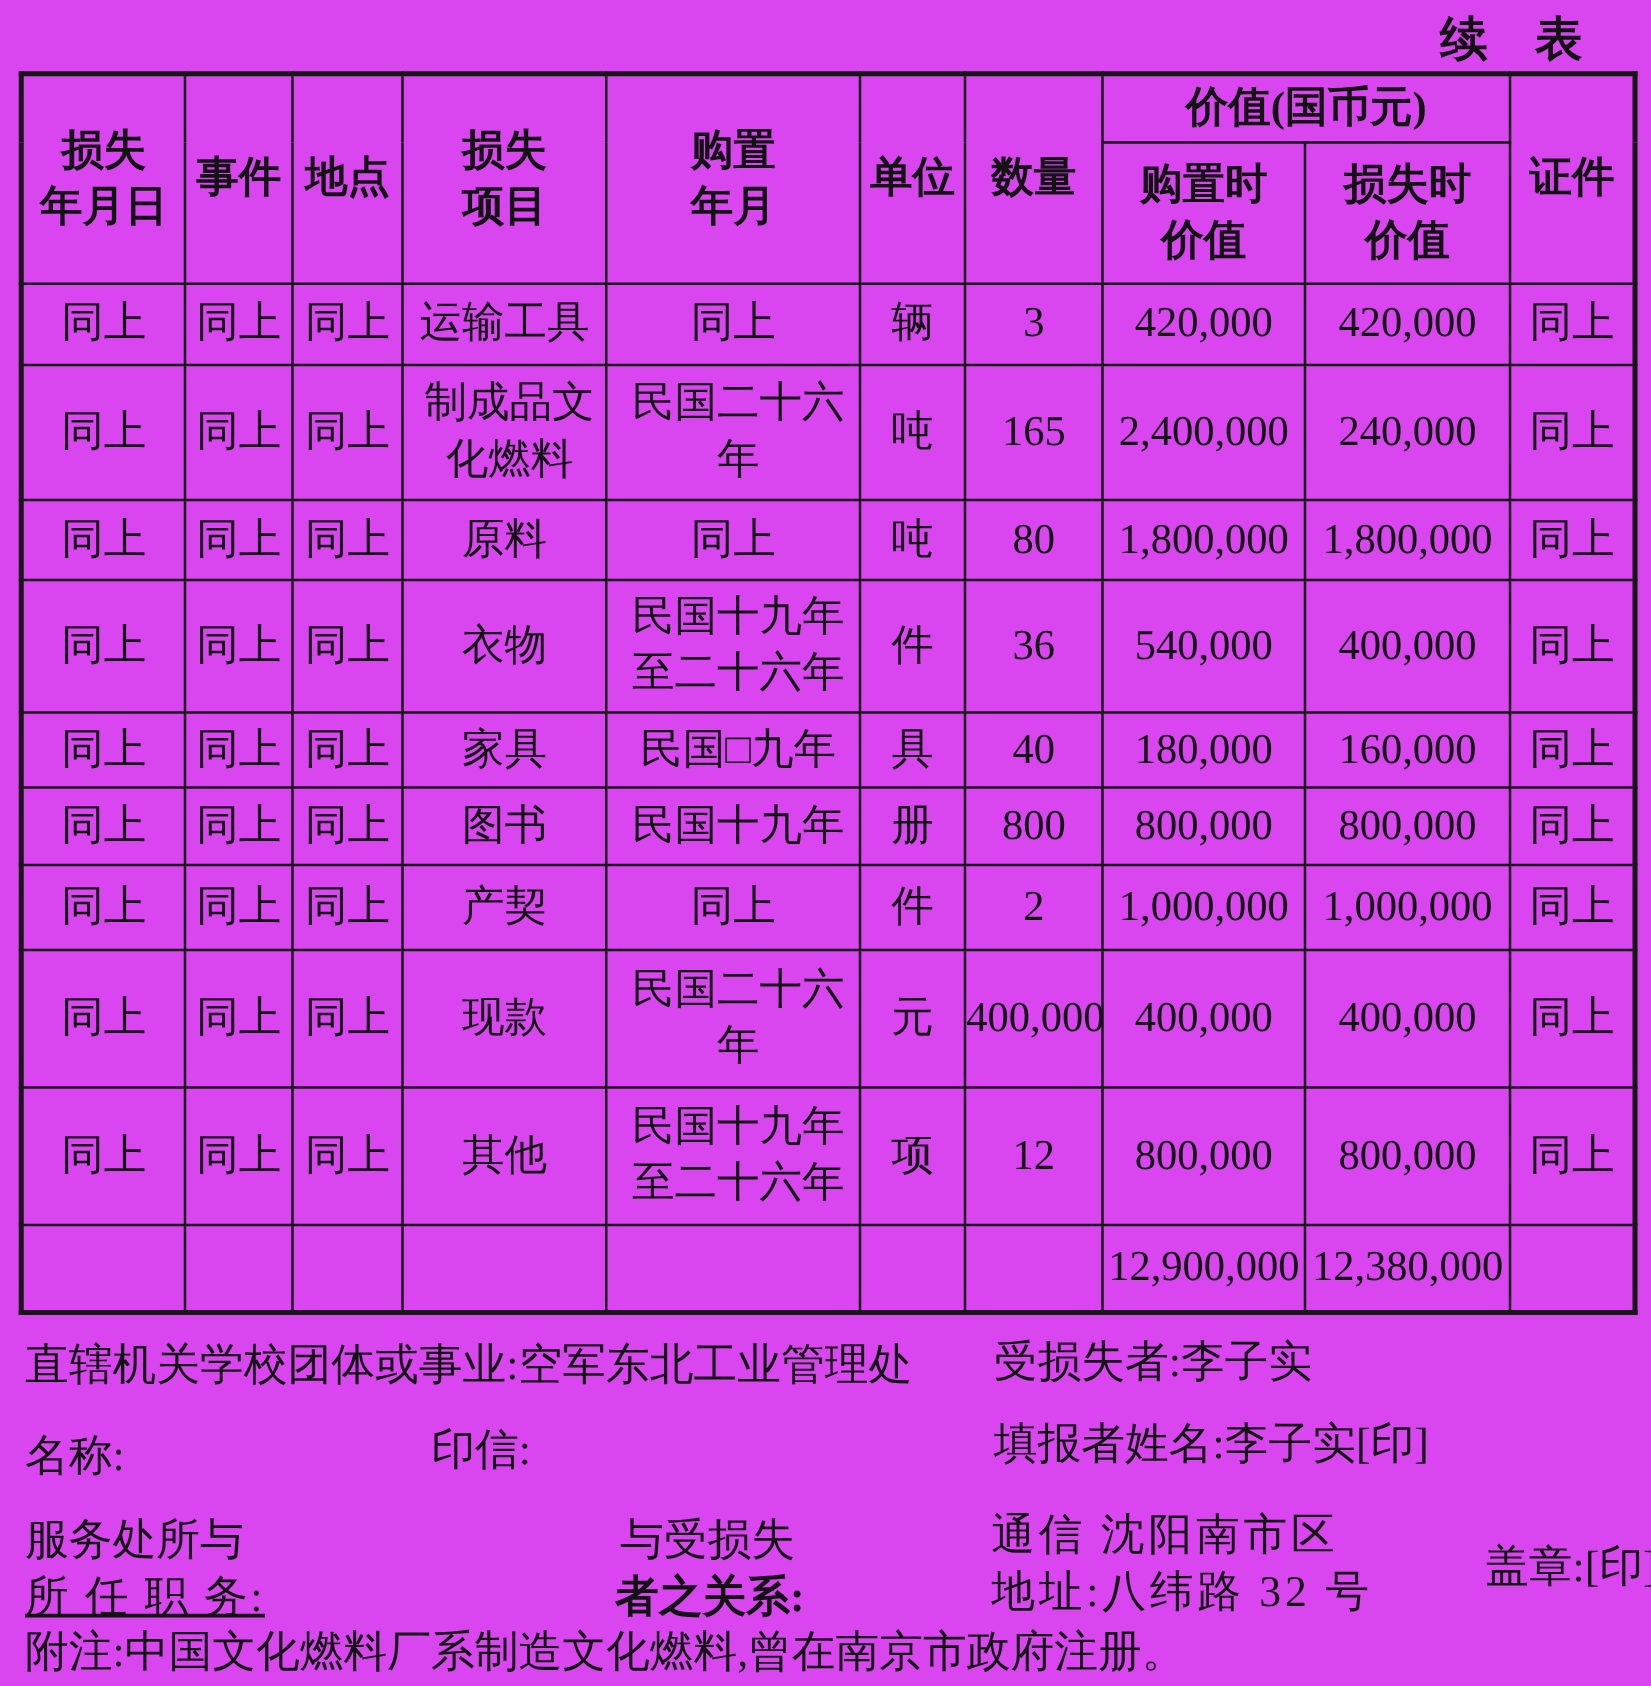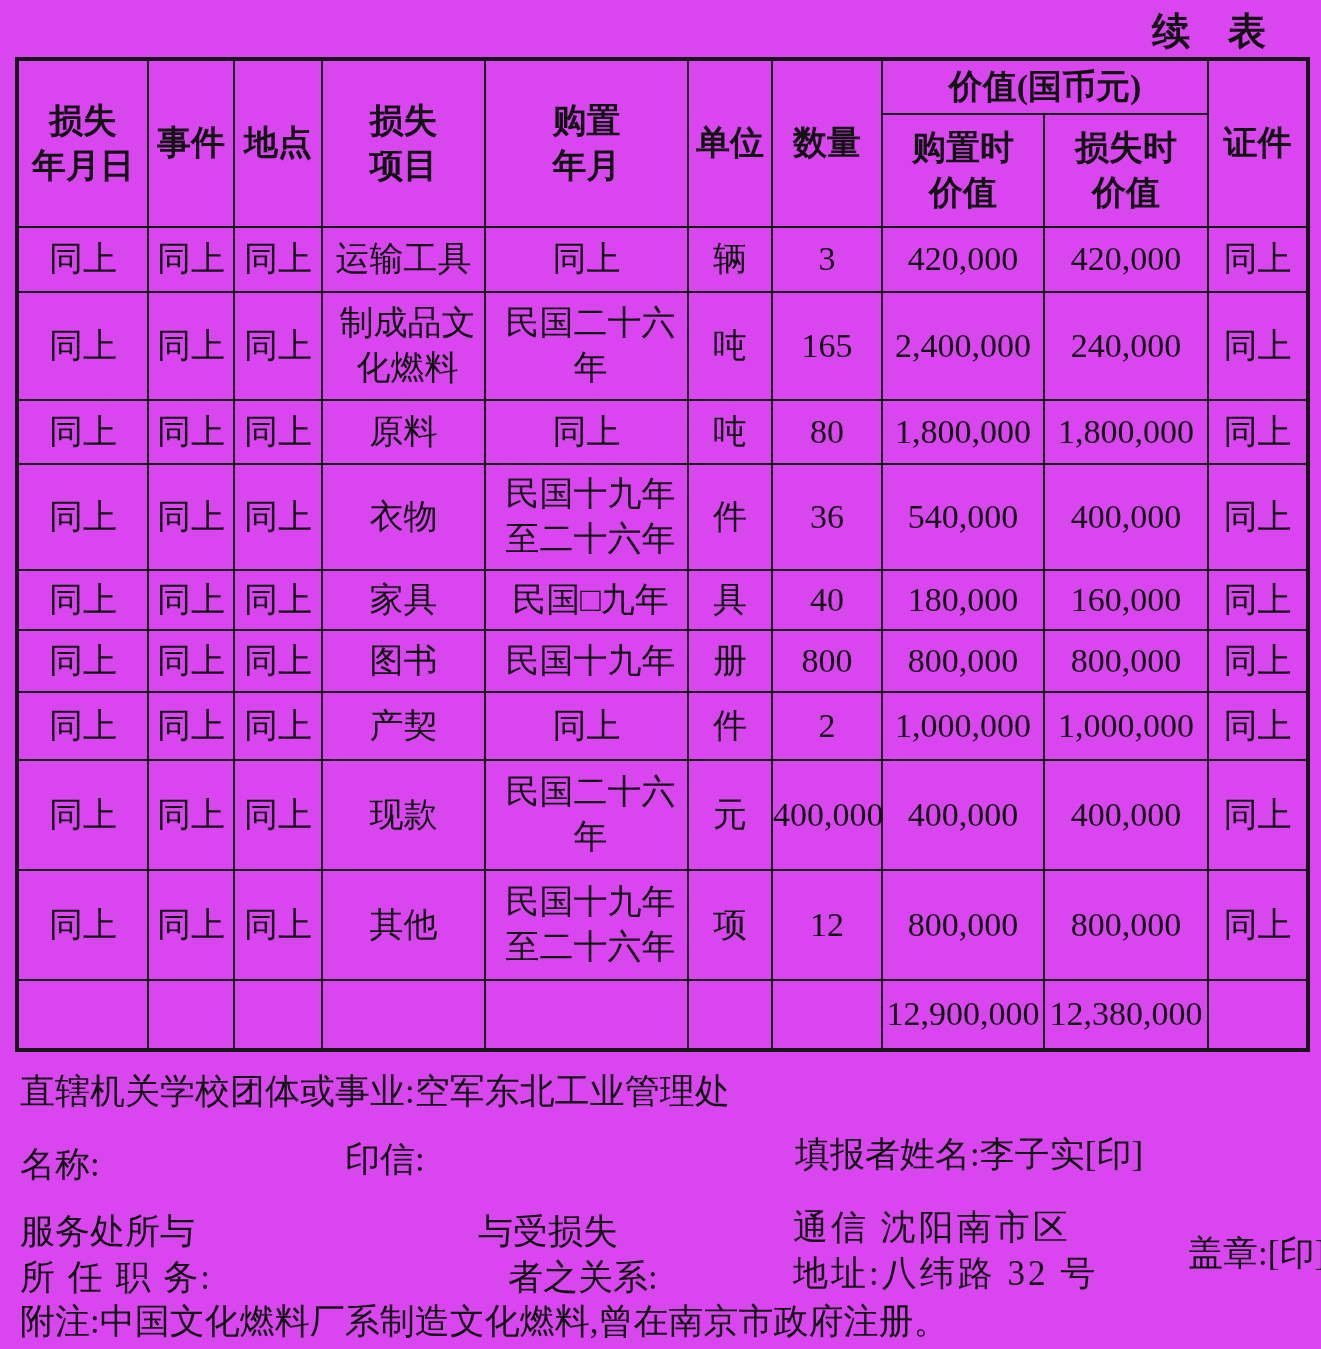--- a/index.html
+++ b/index.html
@@ -42,21 +42,21 @@
   tbody tr:nth-child(4){height:106px;}
   tbody tr:nth-child(5){height:60px;}
   tbody tr:nth-child(6){height:62px;}
   tbody tr:nth-child(7){height:68px;}
   tbody tr:nth-child(8){height:110px;}
   tbody tr:nth-child(9){height:110px;}
   tbody tr:nth-child(10){height:70px;}
   .fd{position:absolute;font-size:35px;line-height:1.25;white-space:nowrap;}
   .fd.pre{white-space:pre-line;}
   #f-name-value{font-size:33px;line-height:44px;letter-spacing:7px;}
-  #f-svc2{letter-spacing:2px;}
+  #f-svc2{letter-spacing:2px;text-decoration:underline;}
   #f-comm1,#f-comm2{letter-spacing:3px;}
 </style>
 </head>
 <body>
 
 <div class="page">
 
   <div class="cont-title">续　表</div>
 
   <table class="loss-table">
@@ -217,30 +217,31 @@
         <td></td>
         <td class="num"></td>
         <td class="num">12,900,000</td>
         <td class="num">12,380,000</td>
         <td></td>
       </tr>
     </tbody>
   </table>
 
   <div class="fd" style="left:20px;top:1070px;">直辖机关学校团体或事业:空军东北工业管理处</div>
+  <div class="fd" style="left:795px;top:1068px;">受损失者:李子实</div>
 
   <div class="fd" style="left:20px;top:1143px;">名称:</div>
   <div class="fd" style="left:345px;top:1138px;">印信:</div>
   <div class="fd" style="left:795px;top:1133px;">填报者姓名:李子实[印]</div>
 
   <div class="fd" style="left:20px;top:1210px;">服务处所与</div>
   <div class="fd" id="f-svc2" style="left:20px;top:1256px;">所 任 职 务:</div>
 
-  <div class="fd" style="left:478px;top:1210px;">与受损失</div>
-  <div class="fd" style="left:508px;top:1256px;">者之关系:</div>
+  <div class="fd" style="left:496px;top:1210px;">与受损失</div>
+  <div class="fd" style="left:492px;top:1256px;font-weight:bold;">者之关系:</div>
 
   <div class="fd" id="f-comm1" style="left:793px;top:1206px;">通信 沈阳南市区</div>
   <div class="fd" id="f-comm2" style="left:793px;top:1252px;">地址:八纬路 32 号</div>
 
   <div class="fd" style="left:1140px;top:1232px;margin-left:48px;">盖章:[印]</div>
 
   <div class="fd" style="left:20px;top:1300px;">附注:中国文化燃料厂系制造文化燃料,曾在南京市政府注册。</div>
 
 </div>
 

